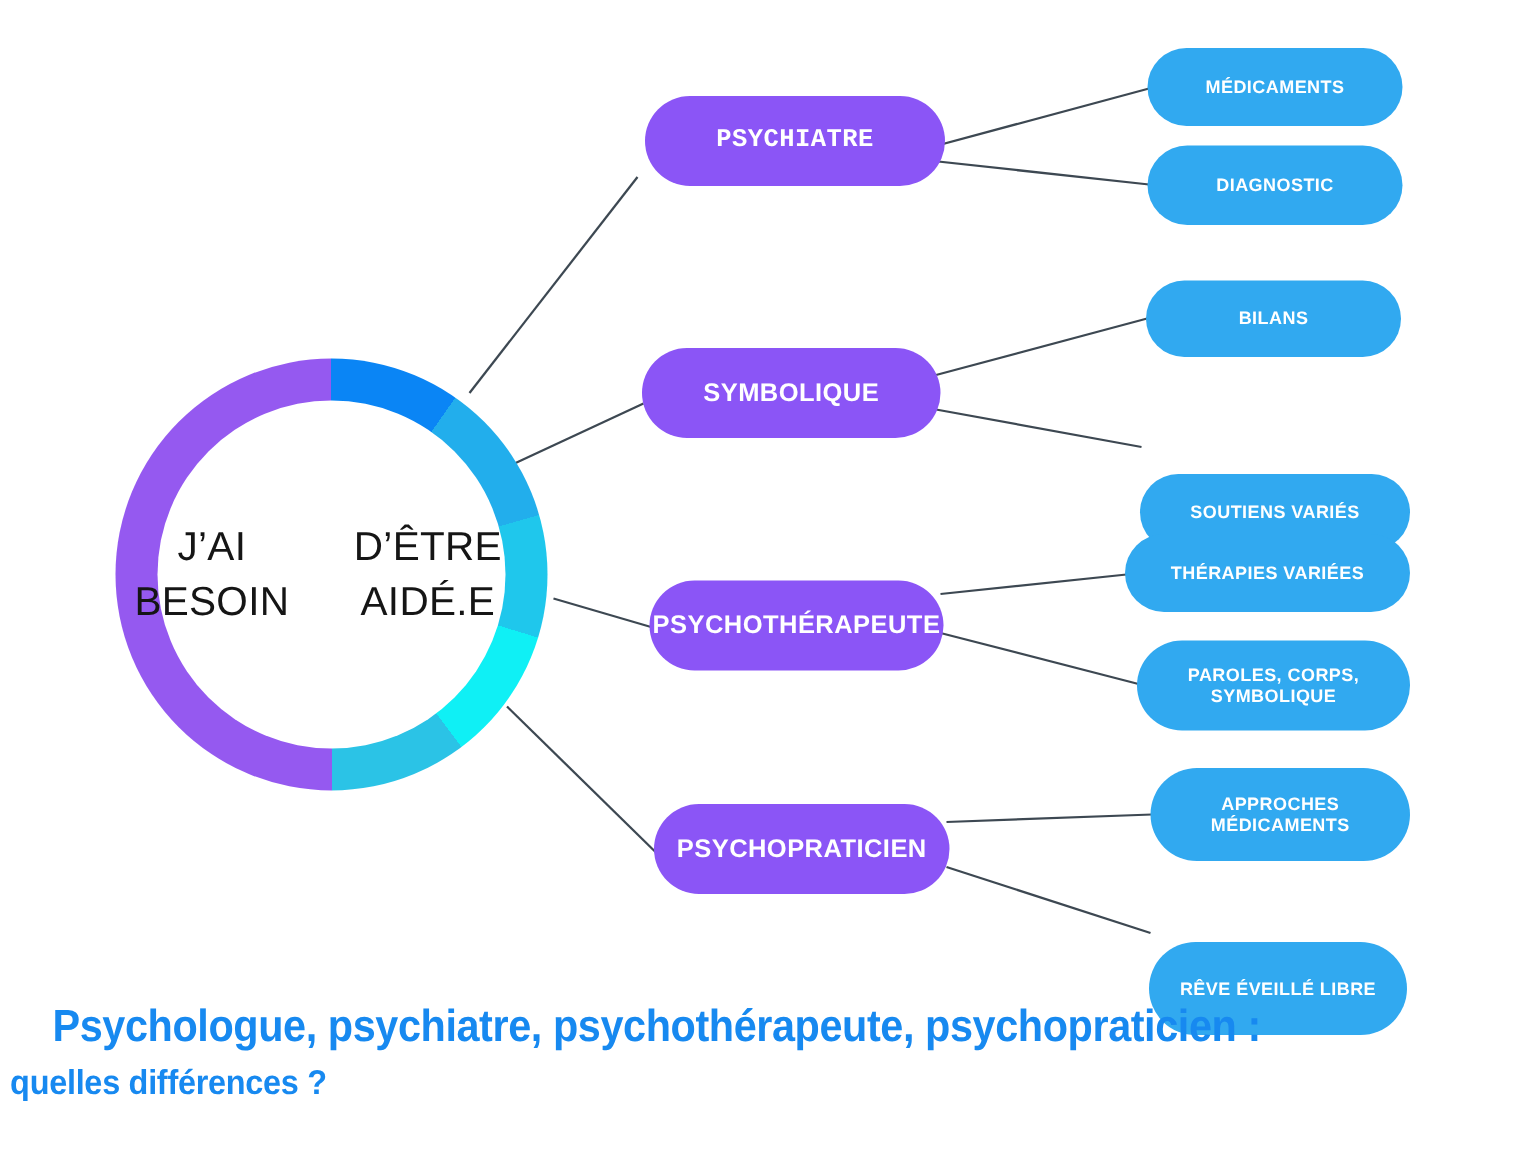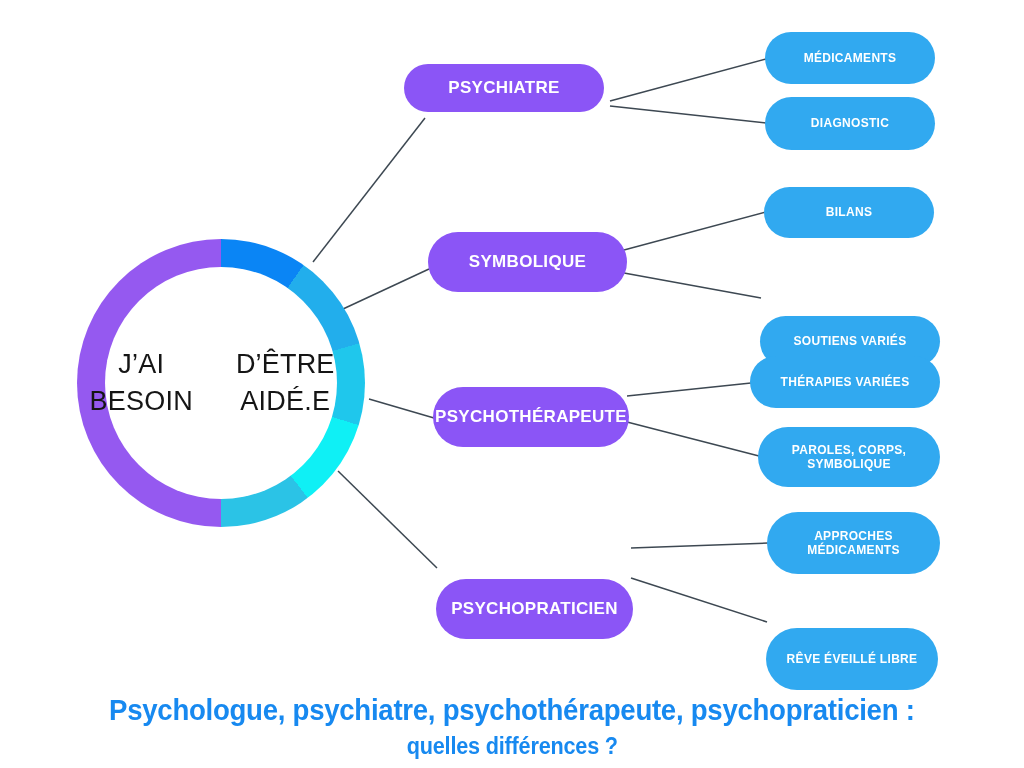--- a/index.html
+++ b/index.html
@@ -34,39 +34,38 @@
 
   .pill{
     position:absolute;display:flex;align-items:center;justify-content:center;
     border-radius:999px;color:#ffffff;font-weight:bold;text-align:center;
     letter-spacing:0.3px;line-height:1.18;
   }
   .pill.purple{background:var(--purple,#8b55f6);font-size:17px;}
   .pill.blue{background:var(--blue-pill,#31a9f0);font-size:12px;padding:0 14px;box-sizing:border-box;}
 
   
-  .p-psychiatre{left:404px;top:64px;width:200px;height:48px;}
+  .p-psychiatre{left:430px;top:64px;width:200px;height:60px;font-family:Liberation Mono, monospace;}
   .p-psychologue{left:428px;top:232px;width:199px;height:60px;}
   .p-psychotherapeute{left:433px;top:387px;width:196px;height:60px;}
-  .p-psychopraticien{left:436px;top:536px;width:197px;height:60px;margin-top:43px;}
+  .p-psychopraticien{left:436px;top:536px;width:197px;height:60px;}
 
   
   .l-medicaments{left:765px;top:32px;width:170px;height:52px;}
   .l-diagnostic{left:765px;top:97px;width:170px;height:53px;}
   .l-bilans{left:764px;top:187px;width:170px;height:51px;}
   .l-soutiens{left:760px;top:276px;width:180px;height:51px;margin-top:40px;}
   .l-therapies{left:750px;top:356px;width:190px;height:52px;}
   .l-paroles{left:758px;top:427px;width:182px;height:60px;}
   .l-approches{left:767px;top:512px;width:173px;height:62px;}
   .l-reve{left:766px;top:628px;width:172px;height:62px;align-items:center;}
 
   .title-block{
-    position:absolute;left:0;top:668px;width:1024px;text-align:center;
+    position:absolute;left:0;top:668px;width:1024px;text-align:left;
     color:var(--title-blue,#1789f0);
-    margin-top:25px;
   }
   .title-line1{
     display:inline-block;font-weight:bold;font-size:30px;white-space:nowrap;
     transform:scaleX(0.92);transform-origin:center;letter-spacing:-0.3px;
   }
   .title-line2{
     display:inline-block;font-weight:bold;font-size:23px;white-space:nowrap;
     transform:scaleX(0.94);transform-origin:center;margin-top:6px;letter-spacing:-0.2px;
   }
 </style>

